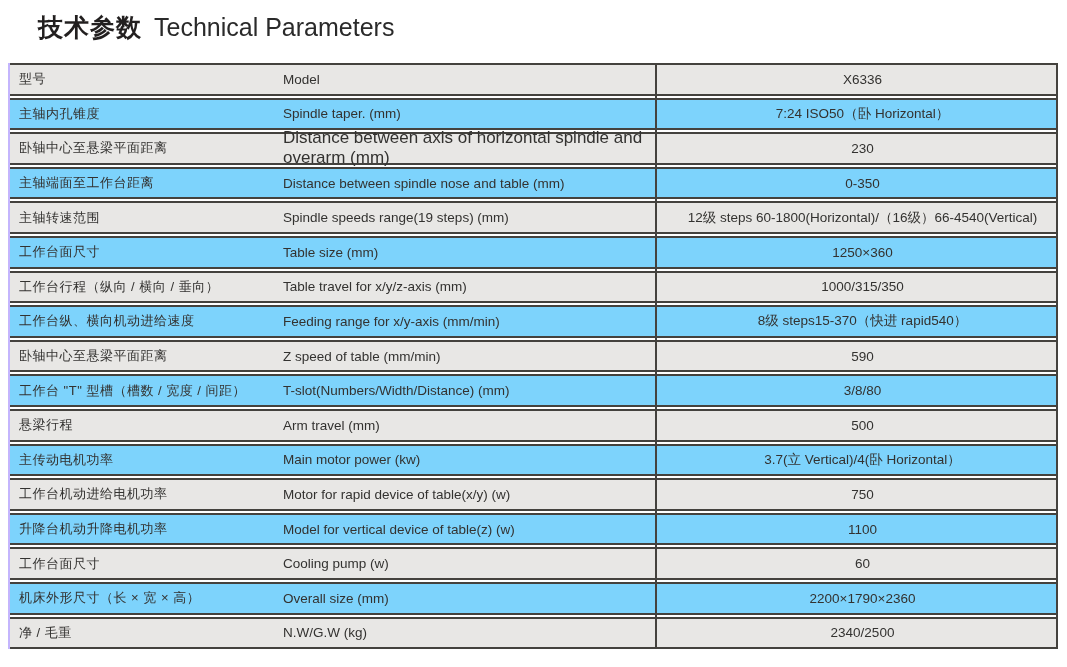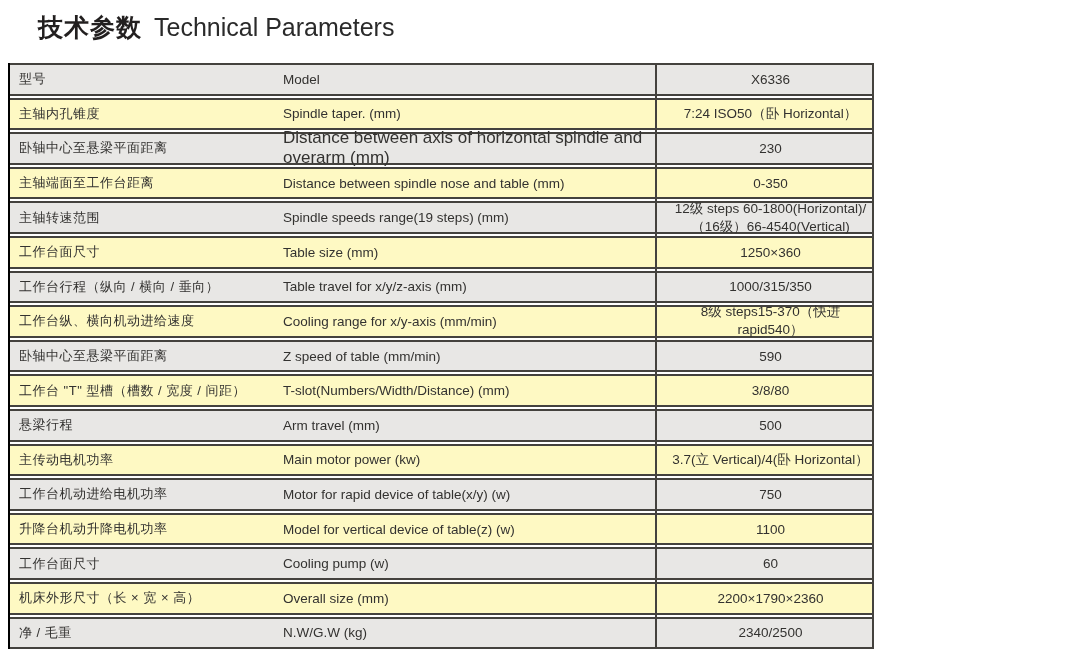--- a/index.html
+++ b/index.html
@@ -14,36 +14,36 @@
   .title {
     position: absolute; left: 8px; top: 11px;
     font-size: 25px; color: #221f1f;
     white-space: nowrap; font-weight: normal; margin-left: 30px;
   }
   .title .zh { font-weight: bold; letter-spacing: 1px; }
   .title .en { margin-left: 12px; font-weight: normal; color: #2a2a2a; }
 
   .tbl {
     position: absolute; left: 8px; top: 63px;
-    width: 866px;
-    border-left: 2px solid #000000;
+    width: 1050px;
+    border-left: 2px solid #c4b5fd;
     border-right: 2px solid #44423e;
     background: #ffffff;
   }
   .divider {
     position: absolute; top: 0; bottom: 0; left: 645px;
     width: 2px; background: #44423e; z-index: 2;
   }
   .row {
     display: flex; align-items: stretch;
     height: 32.6px;
     margin-bottom: 2px;
     border-top: 2px solid #44423e;
     border-bottom: 2px solid #44423e;
-    background: #fef9c3;
+    background: #7dd3fc;
   }
   .row:last-child { margin-bottom: 0; }
   .row.alt { background: #e8e7e5; }
 
   .c { display: flex; align-items: center; color: #333230; }
   .c-zh {
     flex: 0 0 263px; padding-left: 9px;
     font-size: 13px; letter-spacing: 0.5px;
   }
   .c-en {
@@ -99,21 +99,21 @@
         <div class="c c-en">Table size (mm)</div>
         <div class="c c-val">1250×360</div>
       </div>
       <div class="row alt">
         <div class="c c-zh">工作台行程（纵向 / 横向 / 垂向）</div>
         <div class="c c-en">Table travel for x/y/z-axis (mm)</div>
         <div class="c c-val">1000/315/350</div>
       </div>
       <div class="row">
         <div class="c c-zh">工作台纵、横向机动进给速度</div>
-        <div class="c c-en">Cooling range for x/y-axis (mm/min)</div>
+        <div class="c c-en">Feeding range for x/y-axis (mm/min)</div>
         <div class="c c-val">8级 steps15-370（快进 rapid540）</div>
       </div>
       <div class="row alt">
         <div class="c c-zh">卧轴中心至悬梁平面距离</div>
         <div class="c c-en">Z speed of table (mm/min)</div>
         <div class="c c-val">590</div>
       </div>
       <div class="row">
         <div class="c c-zh">工作台 "T" 型槽（槽数 / 宽度 / 间距）</div>
         <div class="c c-en">T-slot(Numbers/Width/Distance) (mm)</div>

